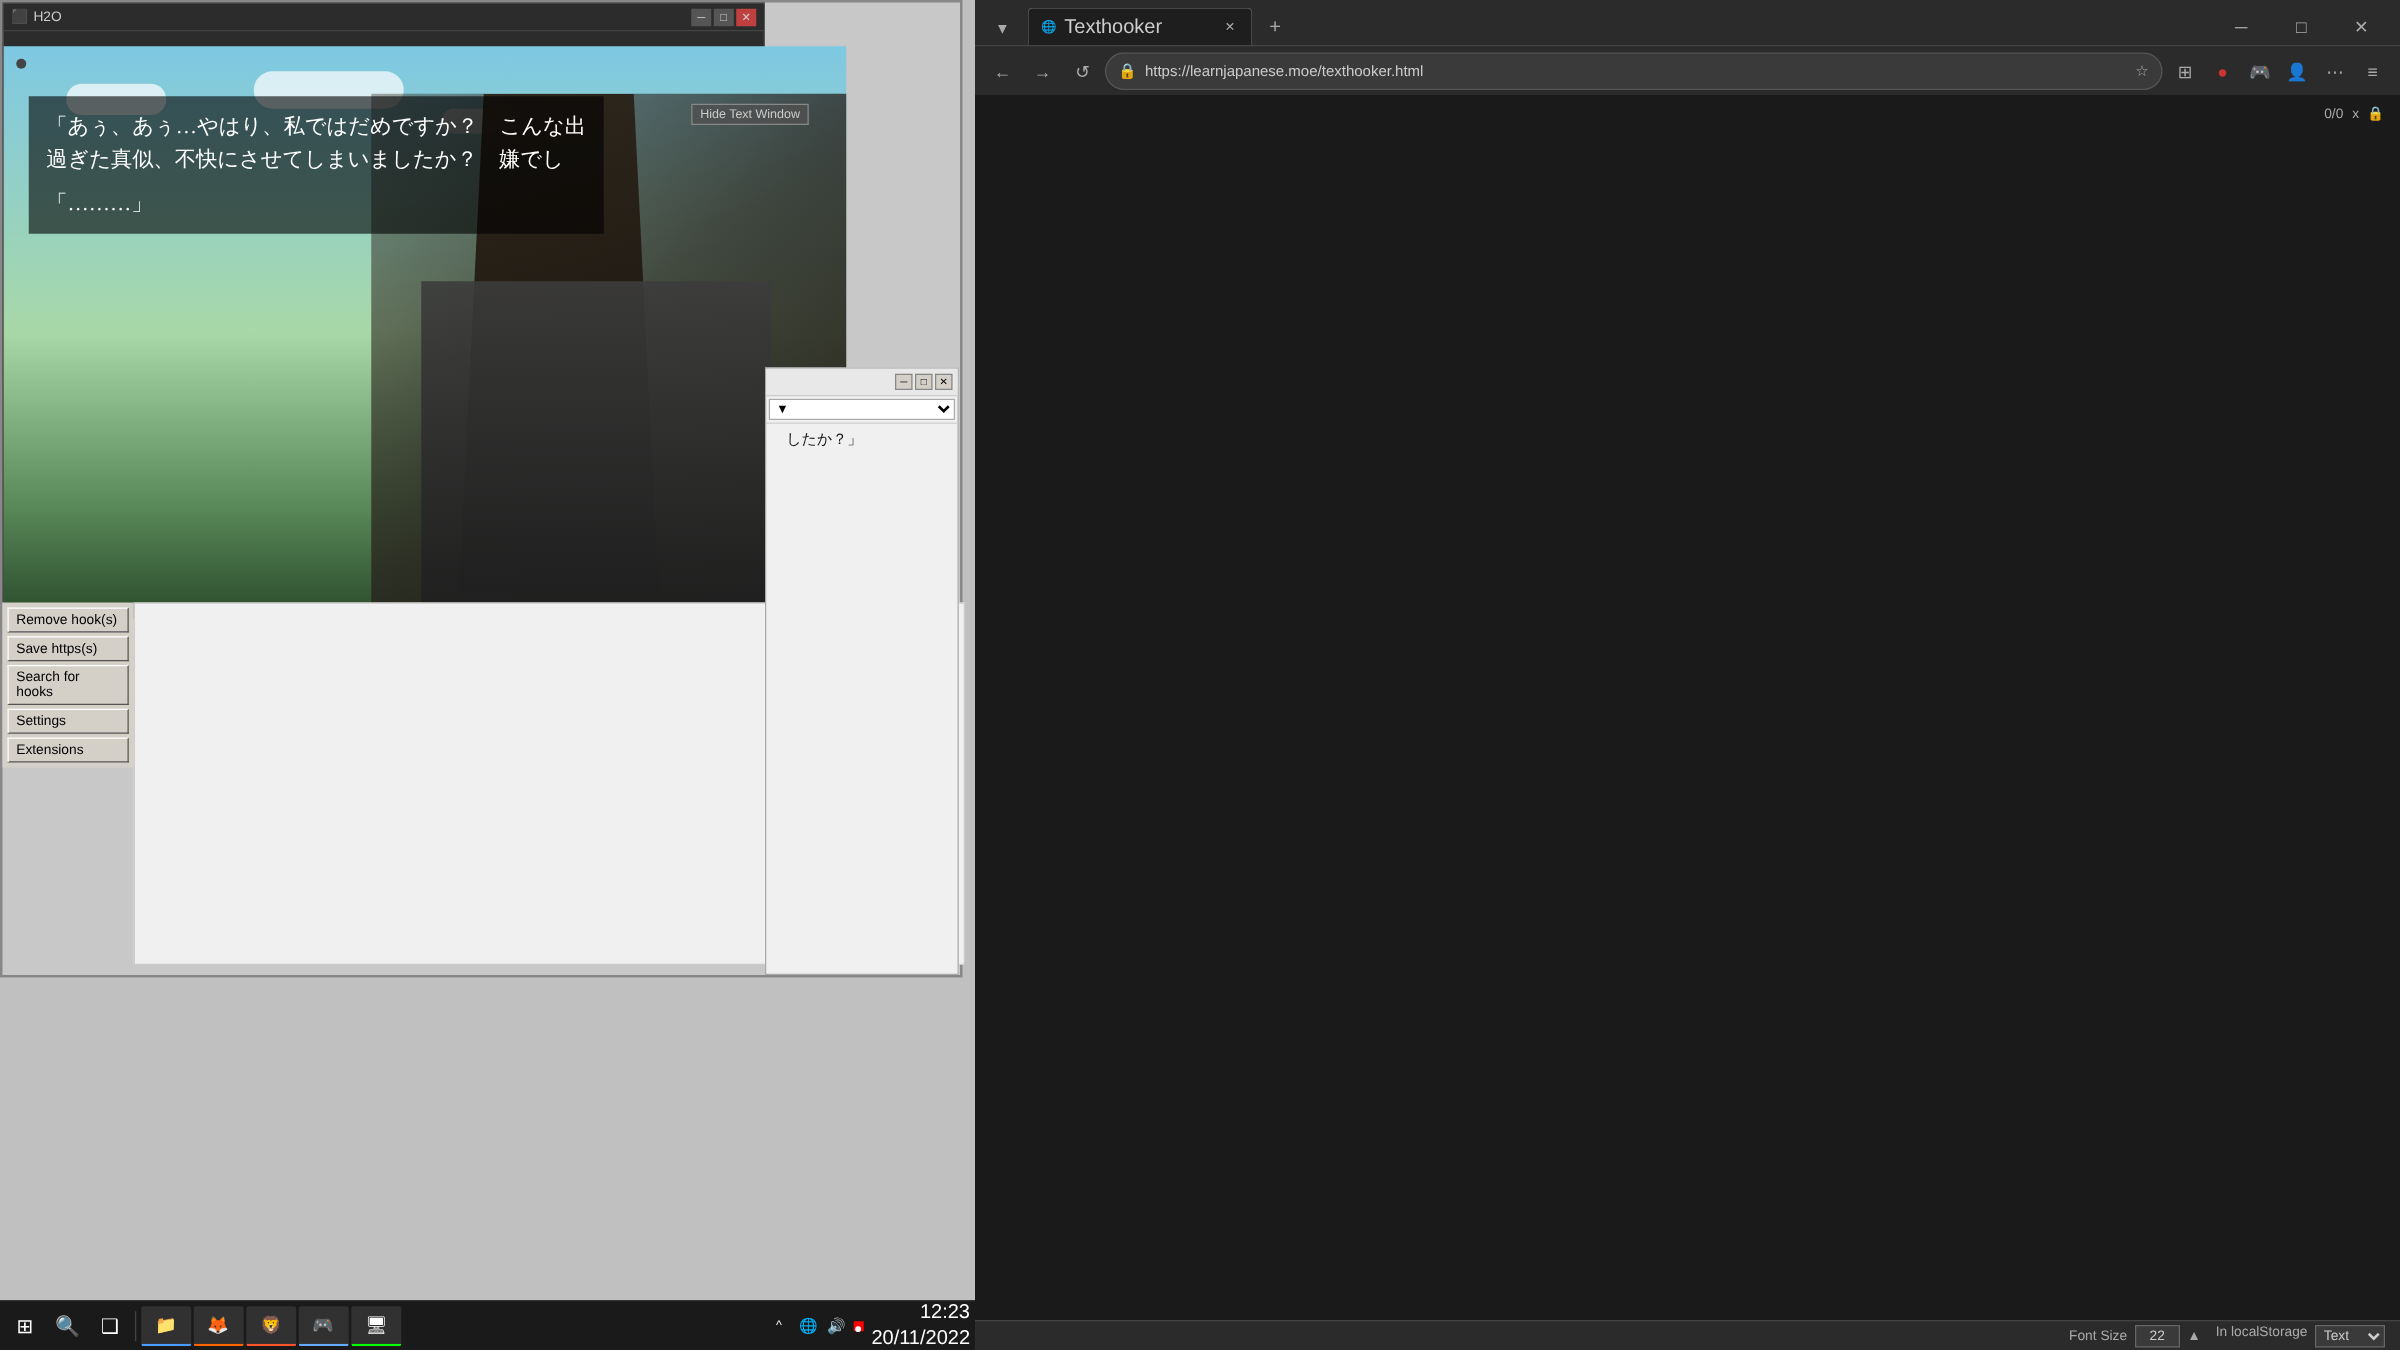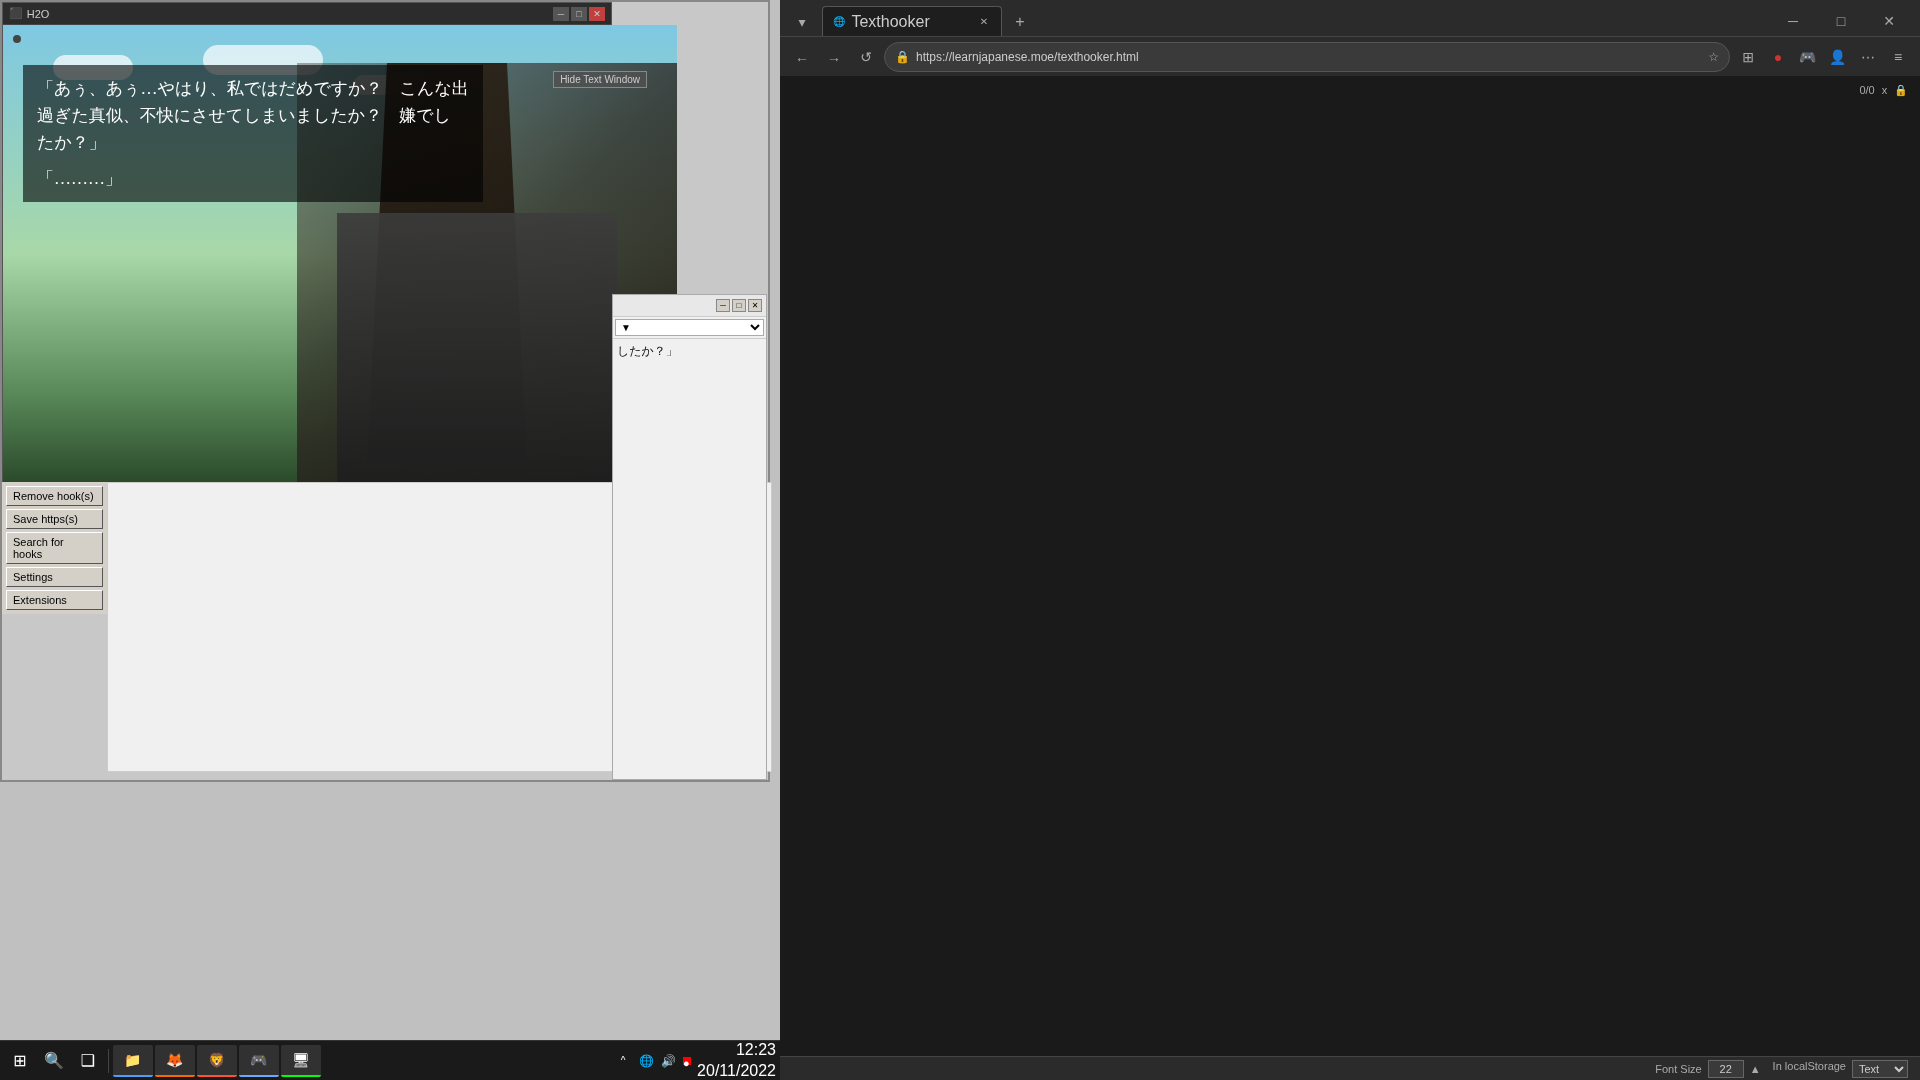--- a/index.html
+++ b/index.html
@@ -466,35 +466,36 @@
       border: 1px solid #aaa;
       background: white;
       padding: 1px;
       cursor: pointer;
     }
 
     #agth-text {
       padding: 4px;
       font-size: 12px;
       color: #111;
+      margin-left: 12px;
     }
 
     #left-main-window {
       position: absolute;
       left: 0; top: 0;
       width: 770px;
       height: 782px;
       background: #c8c8c8;
       border: 2px solid #888;
     }
 
     
     #sky-bg {
       position: absolute;
-      left: 0; top: 22px;
+      left: 0; top: 34px;
       width: 674px;
       height: 458px;
       background: linear-gradient(to bottom, #7ec8e3 0%, #a8d8a8 50%, #5a8a5a 80%, #2a4a2a 100%);
     }
 
     .cloud {
       position: absolute;
       background: white;
       border-radius: 20px;
       opacity: 0.7;
@@ -530,21 +531,20 @@
         <div style="position:absolute;right:0;bottom:0;width:380px;height:420px;background:linear-gradient(135deg, rgba(60,50,40,0.4) 0%, rgba(40,35,30,0.8) 50%, rgba(30,25,20,0.95) 100%);">
 
           <div style="position:absolute;left:50px;top:0;width:200px;height:400px;background:linear-gradient(to bottom, rgba(40,30,20,0.9), rgba(20,15,10,0.95));clip-path:polygon(20% 0%, 80% 0%, 90% 100%, 10% 100%);"></div>
 
           <div style="position:absolute;left:40px;top:150px;width:280px;height:270px;background:linear-gradient(to bottom, rgba(60,60,60,0.9), rgba(30,30,30,0.95));"></div>
         </div>
 
         <div id="text-box">
           <div style="color:white;font-size:17px;font-family:serif;">「あぅ、あぅ…やはり、私ではだめですか？　こんな出</div>
           <div style="color:white;font-size:17px;font-family:serif;">過ぎた真似、不快にさせてしまいましたか？　嫌でし</div>
-          <div style="color:white;font-size:17px;font-family:serif;">たか？」</div>
           <div style="color:white;font-size:17px;font-family:serif;margin-top:8px;">「………」</div>
         </div>
 
         <div id="text-window-label">
           <span>Hide Text Window</span>
         </div>
 
         <div class="corner-dot" style="left:10px;top:10px;"></div>
         <div class="corner-dot" style="right:10px;bottom:10px;"></div>
       </div>

